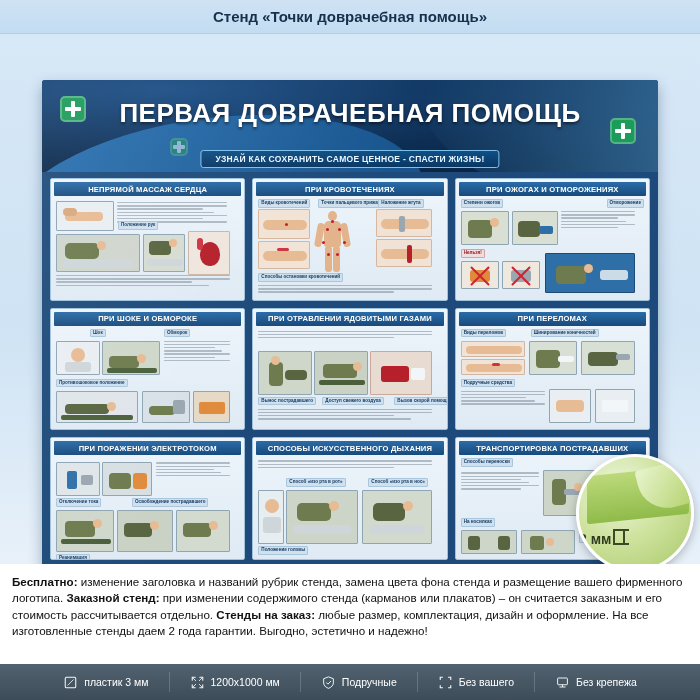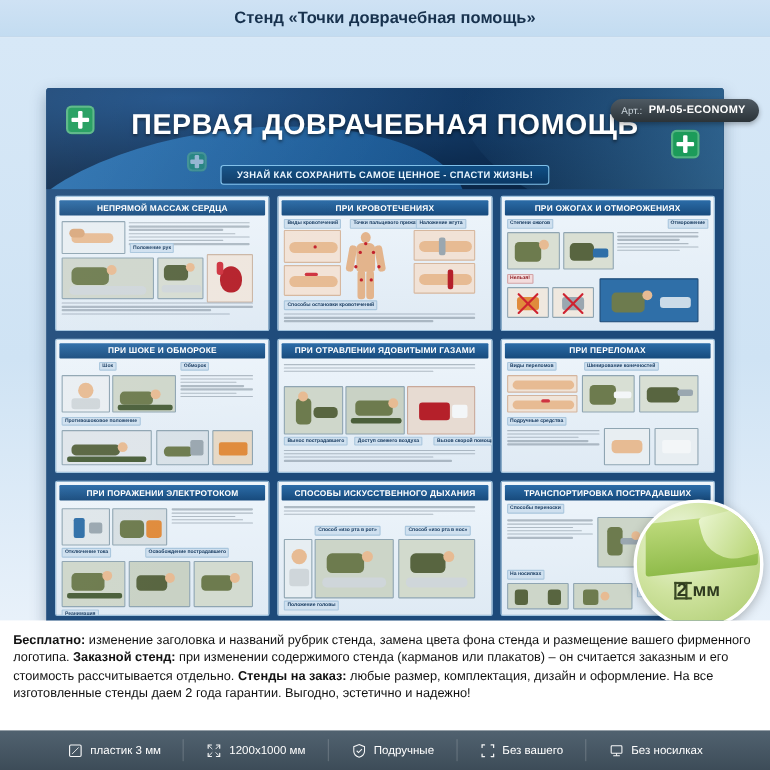--- a/index.html
+++ b/index.html
@@ -215,21 +215,21 @@
     transform: skewY(-6deg);
   }
   .swatch .curl {
     position:absolute; left:60px; top:8px; width:48px; height:44px;
     background: linear-gradient(135deg,#e9f5cf,#b6d472);
     border-radius: 4px 14px 4px 30px;
     transform: rotate(-14deg);
   }
   .swatch .mm {
     position:absolute; left:0; right:0; bottom:22px;
-    text-align:center; font-size:17px; font-weight:bold; color:#2f3b20;
+    text-align:left; font-size:14px; font-weight:bold; color:#2f3b20;
   }
   .swatch .caliper{
     position:absolute; left:34px; bottom:24px; width:12px; height:16px;
     border-left:2px solid #3a4a24; border-right:2px solid #3a4a24;
   }
   .swatch .caliper::before{content:"";position:absolute;left:-2px;top:0;width:16px;height:2px;background:#3a4a24;}
   .swatch .caliper::after{content:"";position:absolute;left:-2px;bottom:0;width:16px;height:2px;background:#3a4a24;}
 
   
   .desc {
@@ -260,24 +260,20 @@
 </style>
 </head>
 <body>
 
 <div class="topbar">
   <div class="title">Стенд «Точки доврачебная помощь»</div>
 </div>
 
 <div class="preview">
 
-  <div class="sku">
-    <span class="lbl">Арт.:</span>
-    <span class="val">РМ-05-ECONOMY</span>
-  </div>
 
   <div class="board">
 
     <div class="bhead">
       <div class="swoosh"></div>
       <div class="swoosh2"></div>
       <div class="cross c1"></div>
       <div class="cross c2"></div>
       <div class="cross c3"></div>
       <div class="btitle">ПЕРВАЯ ДОВРАЧЕБНАЯ ПОМОЩЬ</div>
@@ -691,15 +687,15 @@
   <div class="sep"></div>
 
   <div class="feat">
     <span class="ico">
       <svg width="15" height="15" viewBox="0 0 20 20">
         <rect x="3.5" y="4" width="13" height="9" rx="1" fill="none" stroke="#fff" stroke-width="1.3"></rect>
         <path d="M6.5 16 h7" stroke="#fff" stroke-width="1.3" stroke-linecap="round"></path>
         <path d="M10 13 v3" stroke="#fff" stroke-width="1.2"></path>
       </svg>
     </span>
-    <span>Без носилках</span>
+    <span>Без крепежа</span>
   </div>
 </div>
 
 </body></html>

